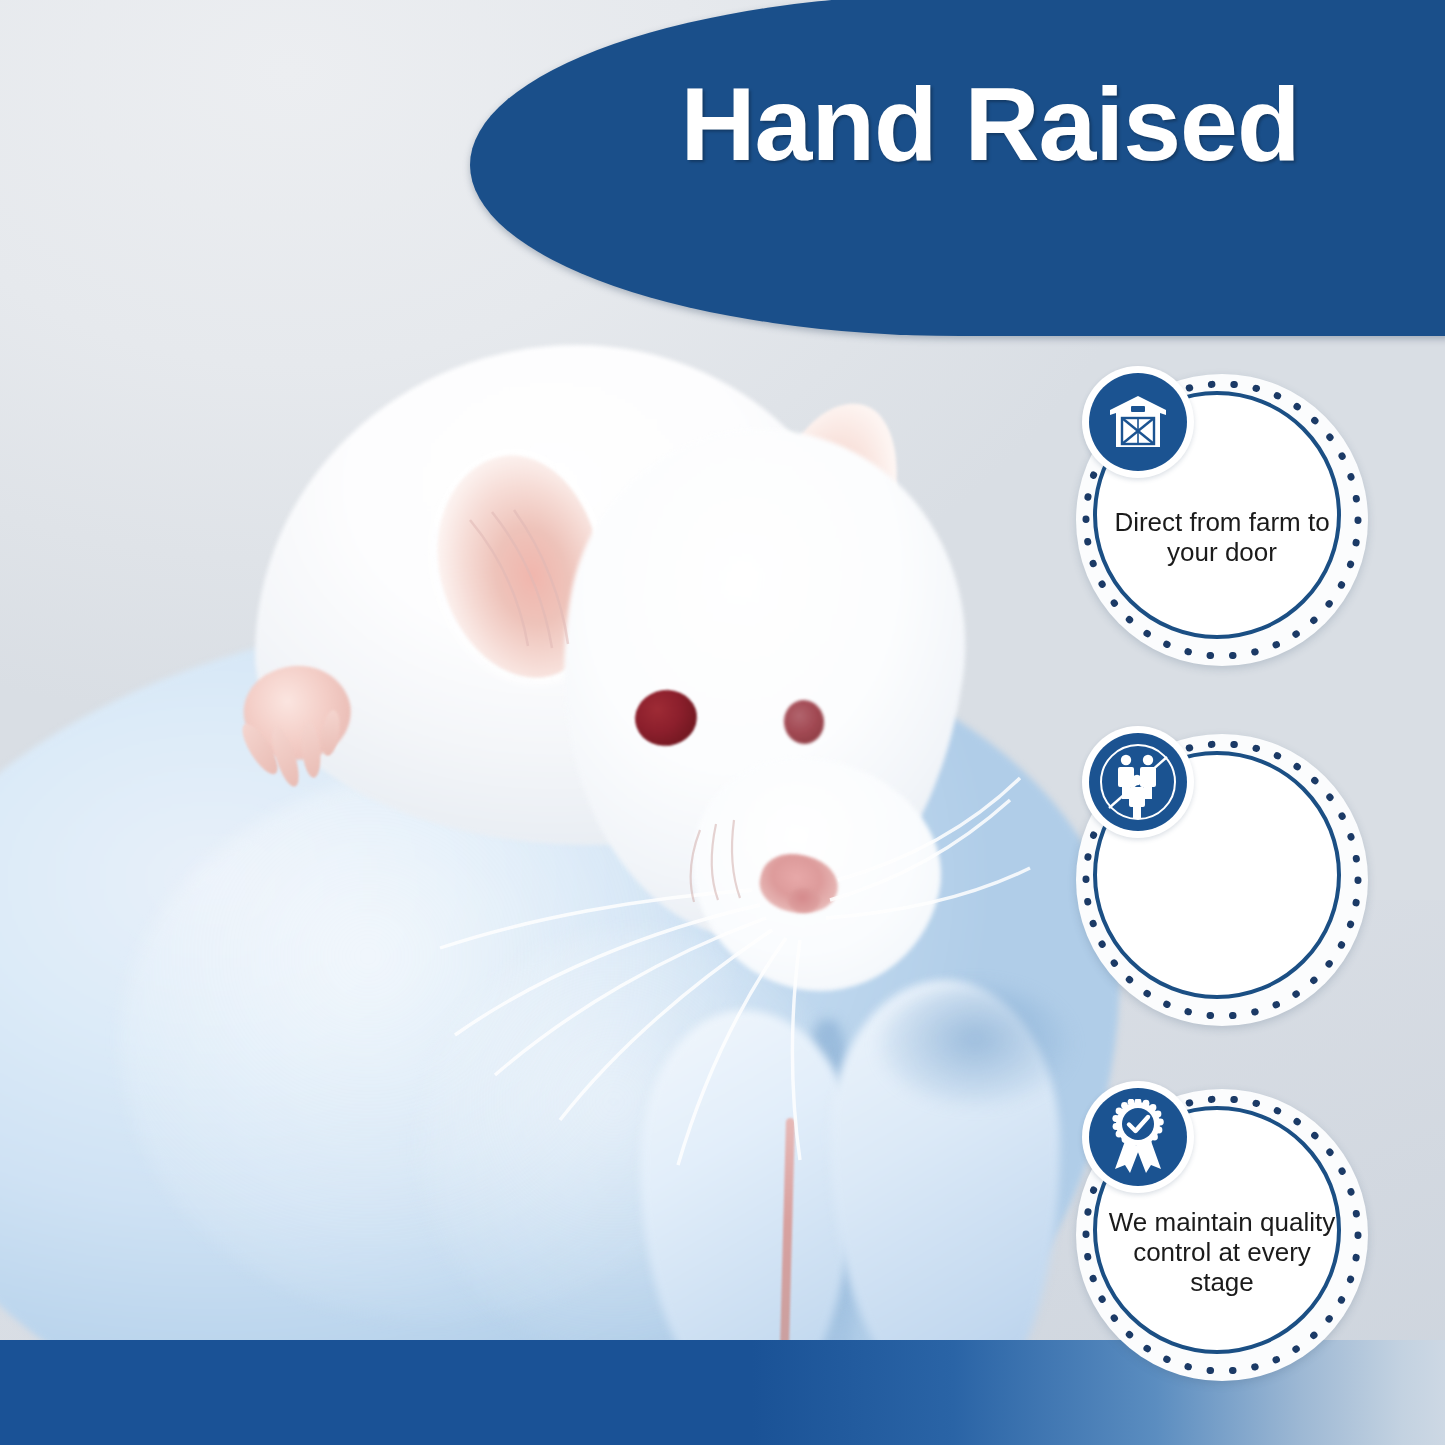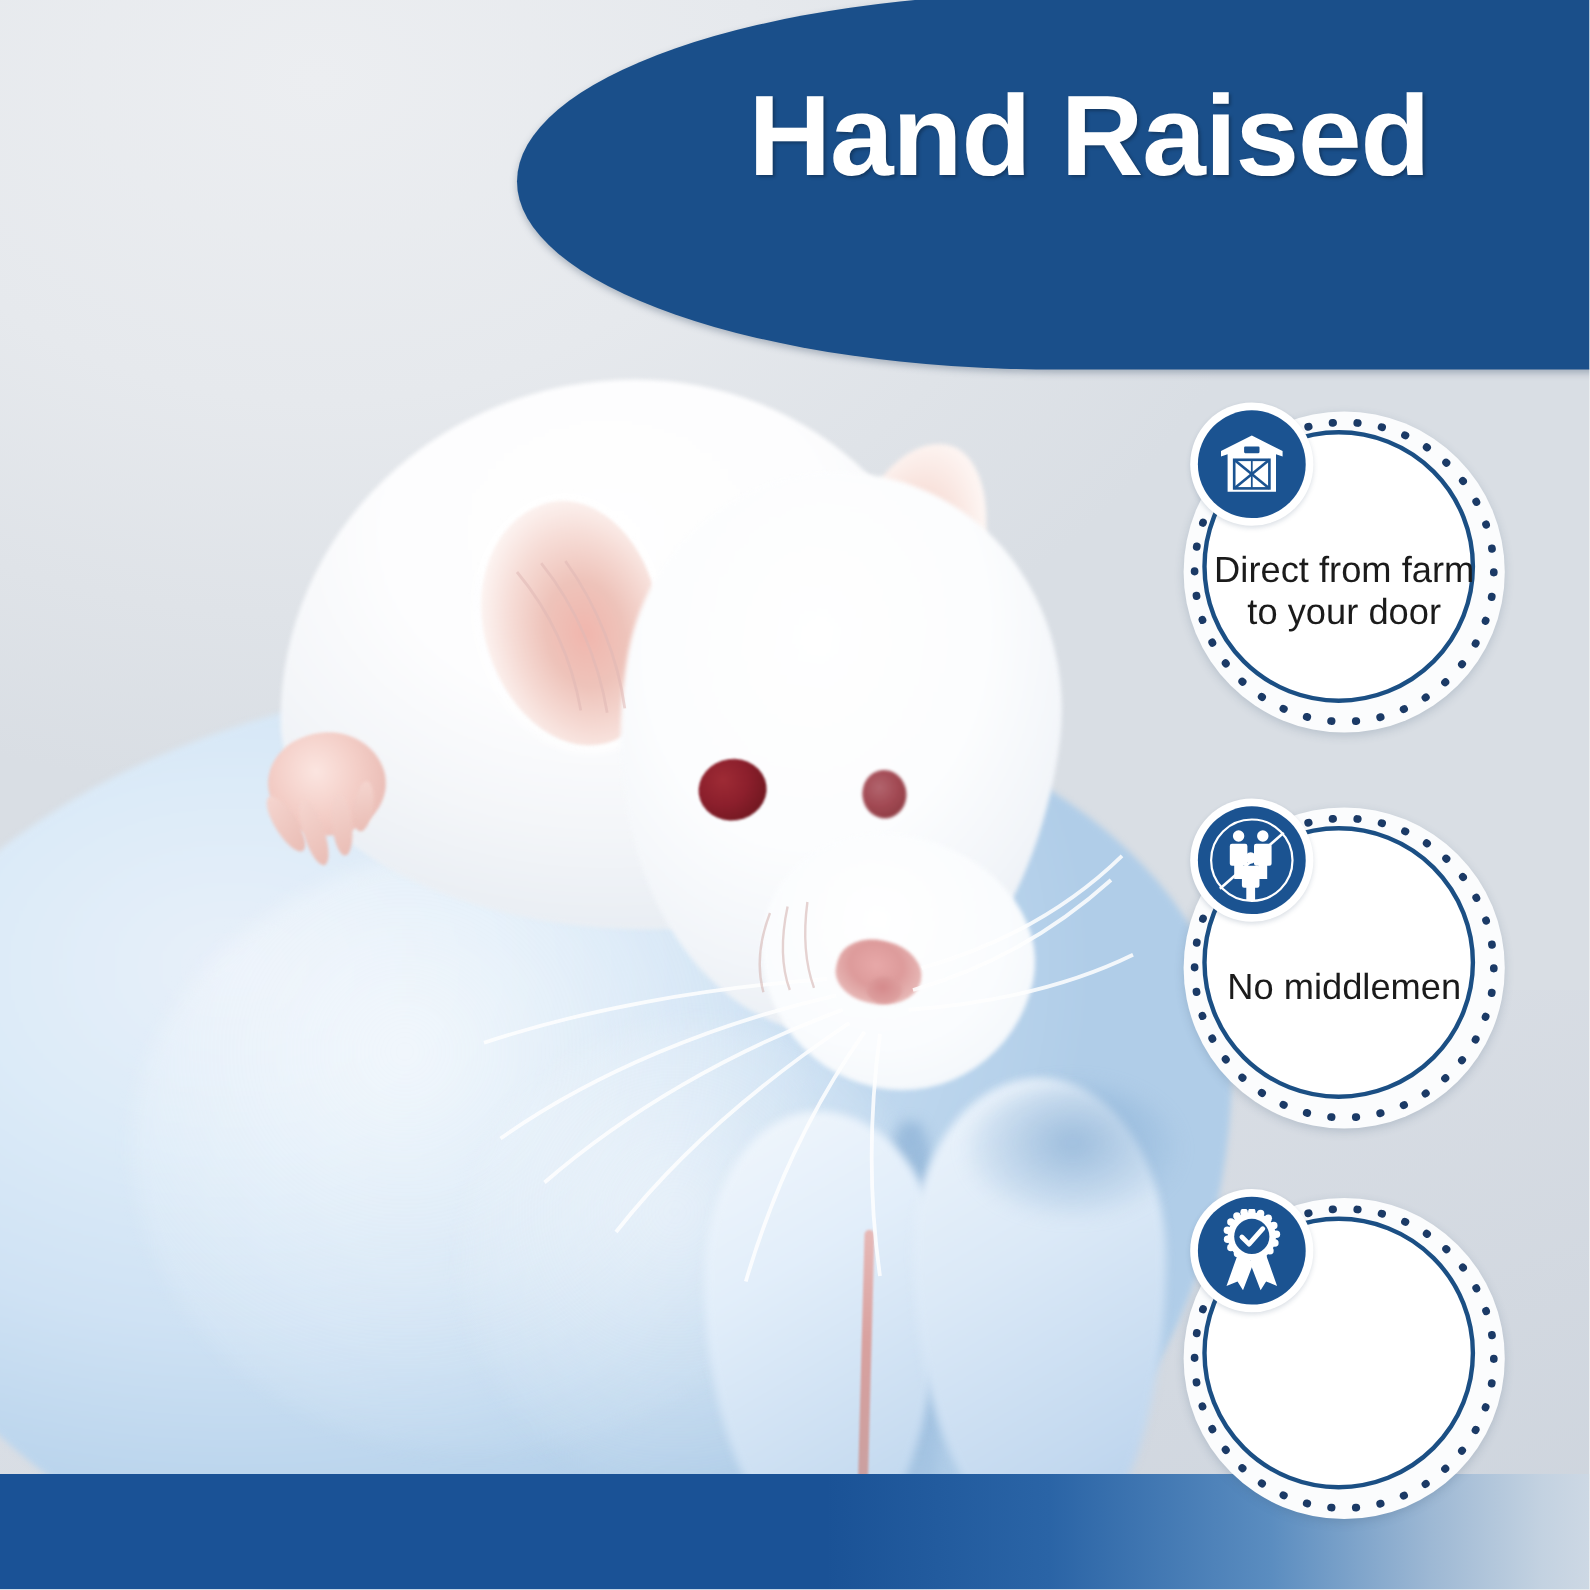--- a/index.html
+++ b/index.html
@@ -296,21 +296,21 @@
     left: 26px;
     top: 0;
     width: 240px;
     height: 292px;
     display: flex;
     align-items: center;
     justify-content: center;
     text-align: center;
     color: #1b1b1b;
     font-family: "Liberation Sans", sans-serif;
-    font-size: 33px;
+    font-size: 26px;
     line-height: 1.16;
     padding-top: 34px;
     box-sizing: border-box;
   }
   .badge-icon-wrap {
     position: absolute;
     left: 6px; top: -8px;
     width: 112px; height: 112px;
     border-radius: 50%;
     background: #ffffff;
@@ -417,21 +417,20 @@
       </div>
     </div>
   </div>
 
   <div class="badge" id="badge-2">
     <div class="badge-dotted"></div>
     <svg class="badge-dots" viewBox="0 0 292 292">
       <circle cx="146" cy="146" r="136" fill="none" stroke="#1b3a66" stroke-width="7" stroke-linecap="round" stroke-dasharray="0.5 22"></circle>
     </svg>
     <div class="badge-ring"></div>
-    <div class="badge-label">No middlemen</div>
     <div class="badge-icon-wrap">
       <div class="badge-icon">
         <svg width="84" height="84" viewBox="0 0 84 84">
           <circle cx="42" cy="42" r="37" fill="none" stroke="#ffffff" stroke-width="2"></circle>
           <g fill="#ffffff">
             <circle cx="30" cy="20" r="5.2"></circle>
             <path d="M24 27 h12 a2 2 0 0 1 2 2 v16 a2 2 0 0 1 -2 2 h-2 v12 h-8 v-12 h-2 a2 2 0 0 1 -2 -2 v-16 a2 2 0 0 1 2 -2 z"></path>
             <circle cx="52" cy="20" r="5.2"></circle>
             <path d="M46 27 h12 a2 2 0 0 1 2 2 v16 a2 2 0 0 1 -2 2 h-2 v12 h-8 v-12 h-2 a2 2 0 0 1 -2 -2 v-16 a2 2 0 0 1 2 -2 z"></path>
             <circle cx="41" cy="40" r="5.2"></circle>
@@ -442,20 +441,21 @@
       </div>
     </div>
   </div>
 
   <div class="badge" id="badge-3">
     <div class="badge-dotted"></div>
     <svg class="badge-dots" viewBox="0 0 292 292">
       <circle cx="146" cy="146" r="136" fill="none" stroke="#1b3a66" stroke-width="7" stroke-linecap="round" stroke-dasharray="0.5 22"></circle>
     </svg>
     <div class="badge-ring"></div>
+    <div class="badge-label">We maintain quality control at every stage</div>
     <div class="badge-icon-wrap">
       <div class="badge-icon">
         <svg width="66" height="76" viewBox="0 0 66 76">
           <path d="M20 42 L10 70 L20 66 L25 74 L35 48 Z" fill="#ffffff"></path>
           <path d="M46 42 L56 70 L46 66 L41 74 L31 48 Z" fill="#ffffff"></path>
           <g fill="#ffffff">
             <circle cx="33" cy="25" r="22"></circle>
             <g>
               <circle cx="33" cy="2.6" r="3.4"></circle>
                 <circle cx="41" cy="4.2" r="3.4"></circle>

